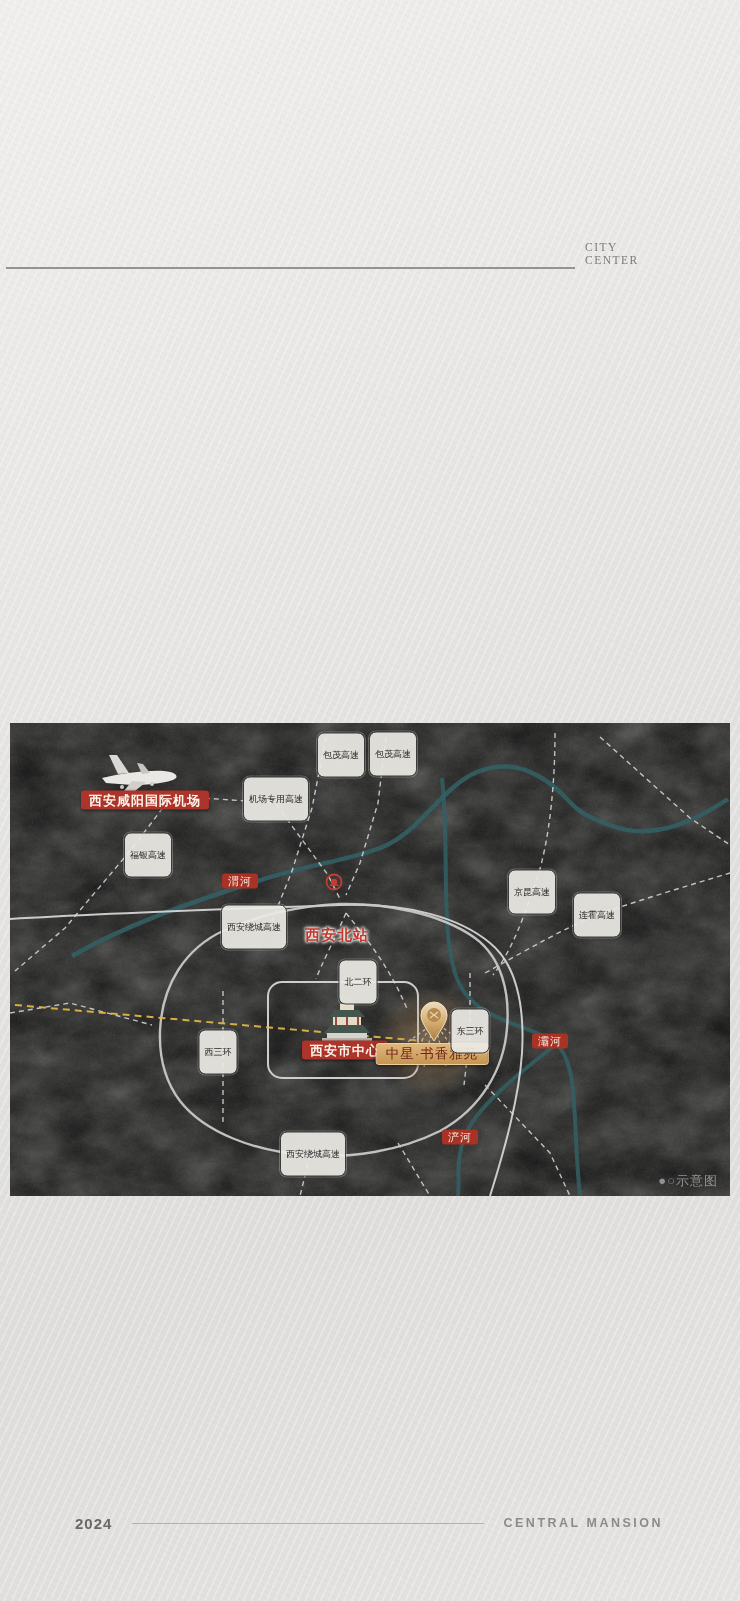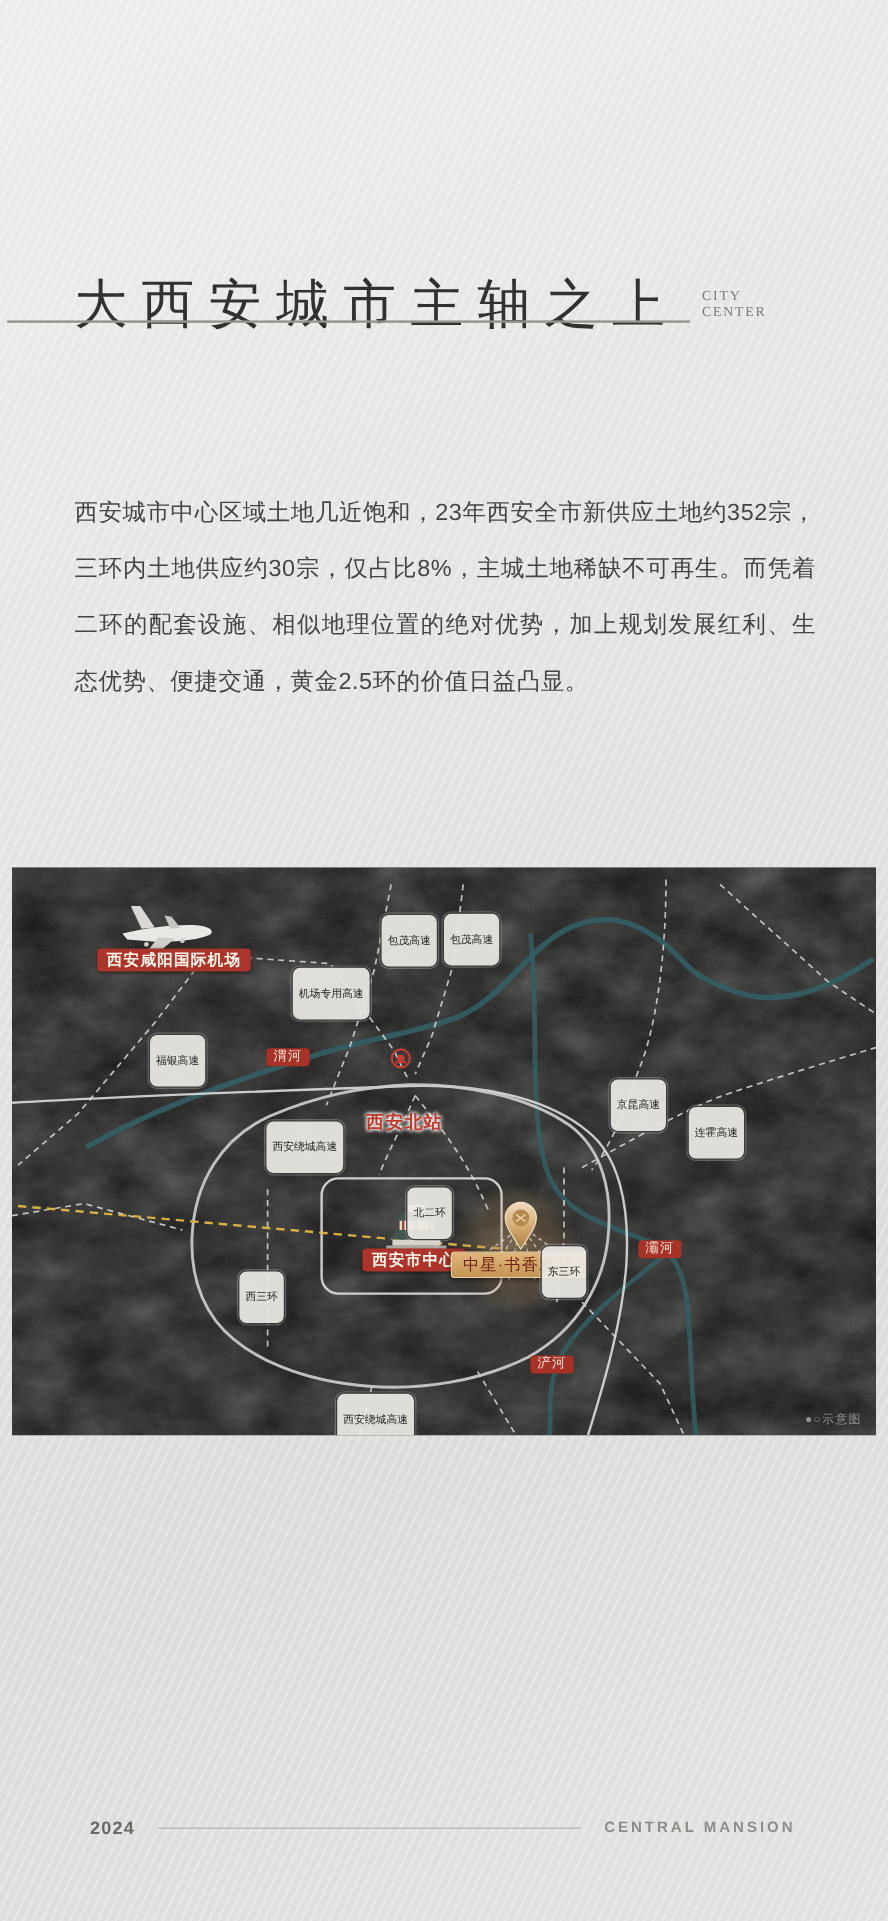--- a/index.html
+++ b/index.html
@@ -47,21 +47,20 @@
   .map{
     position:absolute;left:10px;top:723px;width:720px;height:473px;
     background:#181818;overflow:hidden;
   }
   .map svg{position:absolute;inset:0;display:block;}
   .pill{
     position:absolute;transform:translate(-50%,-50%);
     background:rgba(236,233,228,.93);color:#1f1f1f;border:1px solid #3c3c3c;
     border-radius:7px;font-size:9px;line-height:11px;padding:16px 5px;white-space:nowrap;
     box-shadow:0 0 0 1px rgba(255,255,255,.25);
-    margin-top:29px;
   }
   .river-badge{
     position:absolute;transform:translate(-50%,-50%);
     background:#a93226;color:#f7ecdc;font-weight:400;font-size:11px;line-height:13px;
     padding:1px 6px;border-radius:3px;white-space:nowrap;letter-spacing:1px;
   }
   .airport-badge,.center-badge{
     position:absolute;transform:translate(-50%,-50%);
     background:#ad342a;color:#fdf6ea;font-weight:700;font-size:13px;line-height:15px;
     padding:2px 8px;border-radius:3px;white-space:nowrap;letter-spacing:1px;
@@ -72,48 +71,44 @@
     color:#c0392b;font-weight:700;font-size:15px;letter-spacing:1px;white-space:nowrap;
     text-shadow:0 0 3px #fff,0 0 3px #fff,0 0 4px #fff;
   }
   .project-badge{
     position:absolute;transform:translate(-50%,-50%);
     background:linear-gradient(180deg,#e0b77c,#c59552);color:#6e2316;font-weight:400;
     font-size:13.5px;line-height:16px;padding:2px 9px;border-radius:3px;white-space:nowrap;
     border:1px solid #ecd0a0;letter-spacing:1px;box-shadow:0 1px 4px rgba(0,0,0,.55);
   }
   .map-disclaimer{
-    position:absolute;right:12px;bottom:6px;color:#929292;font-size:10px;letter-spacing:1px;margin-top:18px;
+    position:absolute;right:12px;bottom:6px;color:#929292;font-size:13px;letter-spacing:1px;margin-top:18px;
   }
 
   
   .footer{
     position:absolute;left:75px;right:77px;top:1510px;height:26px;
     display:flex;align-items:center;font-weight:bold;
   }
   .footer .year{font-size:15px;color:#6b6965;letter-spacing:1px;}
   .footer .rule{flex:1;height:1px;background:#b3b1ad;margin:0 20px;}
   .footer .brand{font-size:12.5px;color:#8d8b87;letter-spacing:2.5px;}
 </style>
 </head>
 <body>
 
 <div class="page">
   <div class="paper-texture"></div>
 
-  <h1 class="title">大西安城市主轴之上</h1>
   <div class="eyebrow">
     <span>CITY</span>
     <span>CENTER</span>
   </div>
   <div class="title-rule"></div>
 
-  <section class="body-copy">
-    <p>西安城市中心区域土地几近饱和，23年西安全市新供应土地约352宗，三环内土地供应约30宗，仅占比8%，主城土地稀缺不可再生。而凭着二环的配套设施、相似地理位置的绝对优势，加上规划发展红利、生态优势、便捷交通，黄金2.5环的价值日益凸显。</p>
-  </section>
 
   <section class="map">
     <svg width="720" height="473" viewBox="0 0 720 473">
       <defs>
         <filter id="sat" x="0" y="0" width="100%" height="100%">
           <feTurbulence type="fractalNoise" baseFrequency="0.02 0.028" numOctaves="5" seed="11"></feTurbulence>
           <feColorMatrix type="saturate" values="0"></feColorMatrix>
           <feComponentTransfer>
             <feFuncR type="linear" slope="0.34" intercept="0.02"></feFuncR>
             <feFuncG type="linear" slope="0.34" intercept="0.02"></feFuncG>

